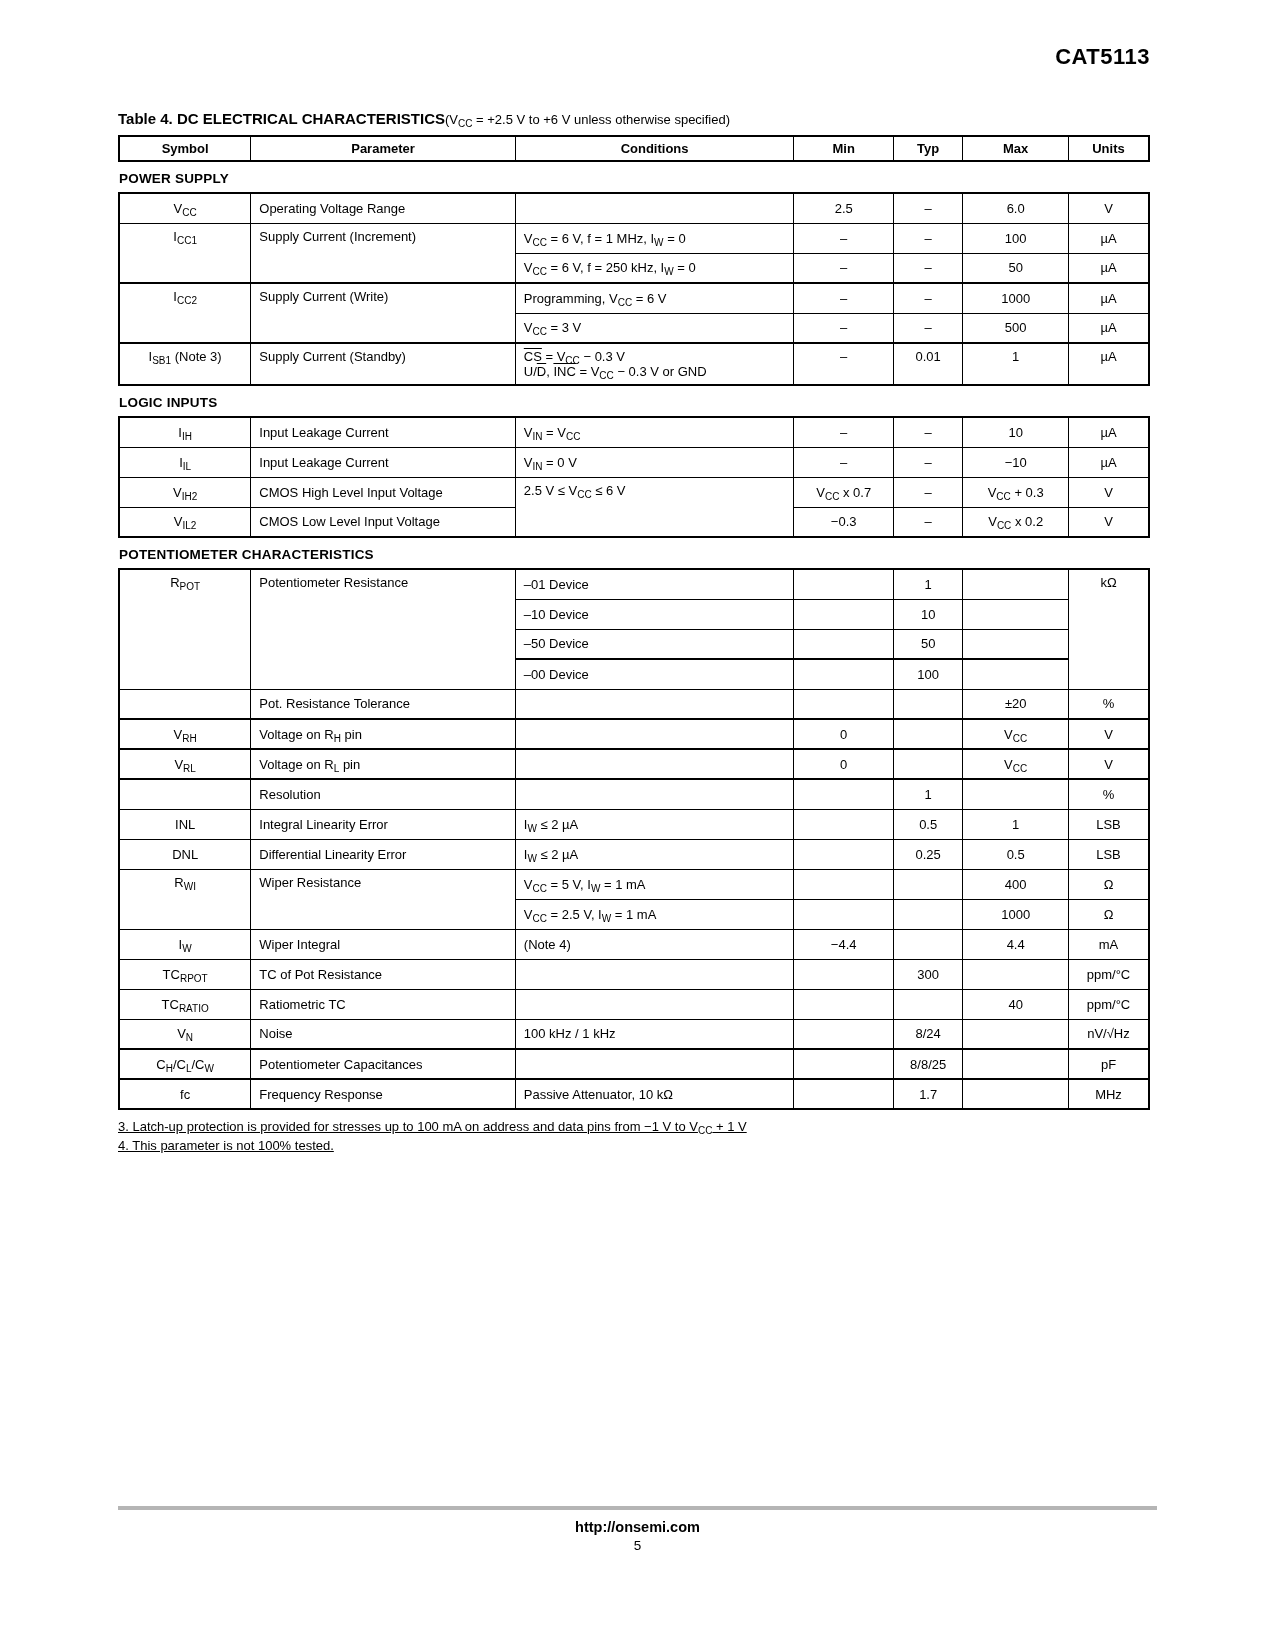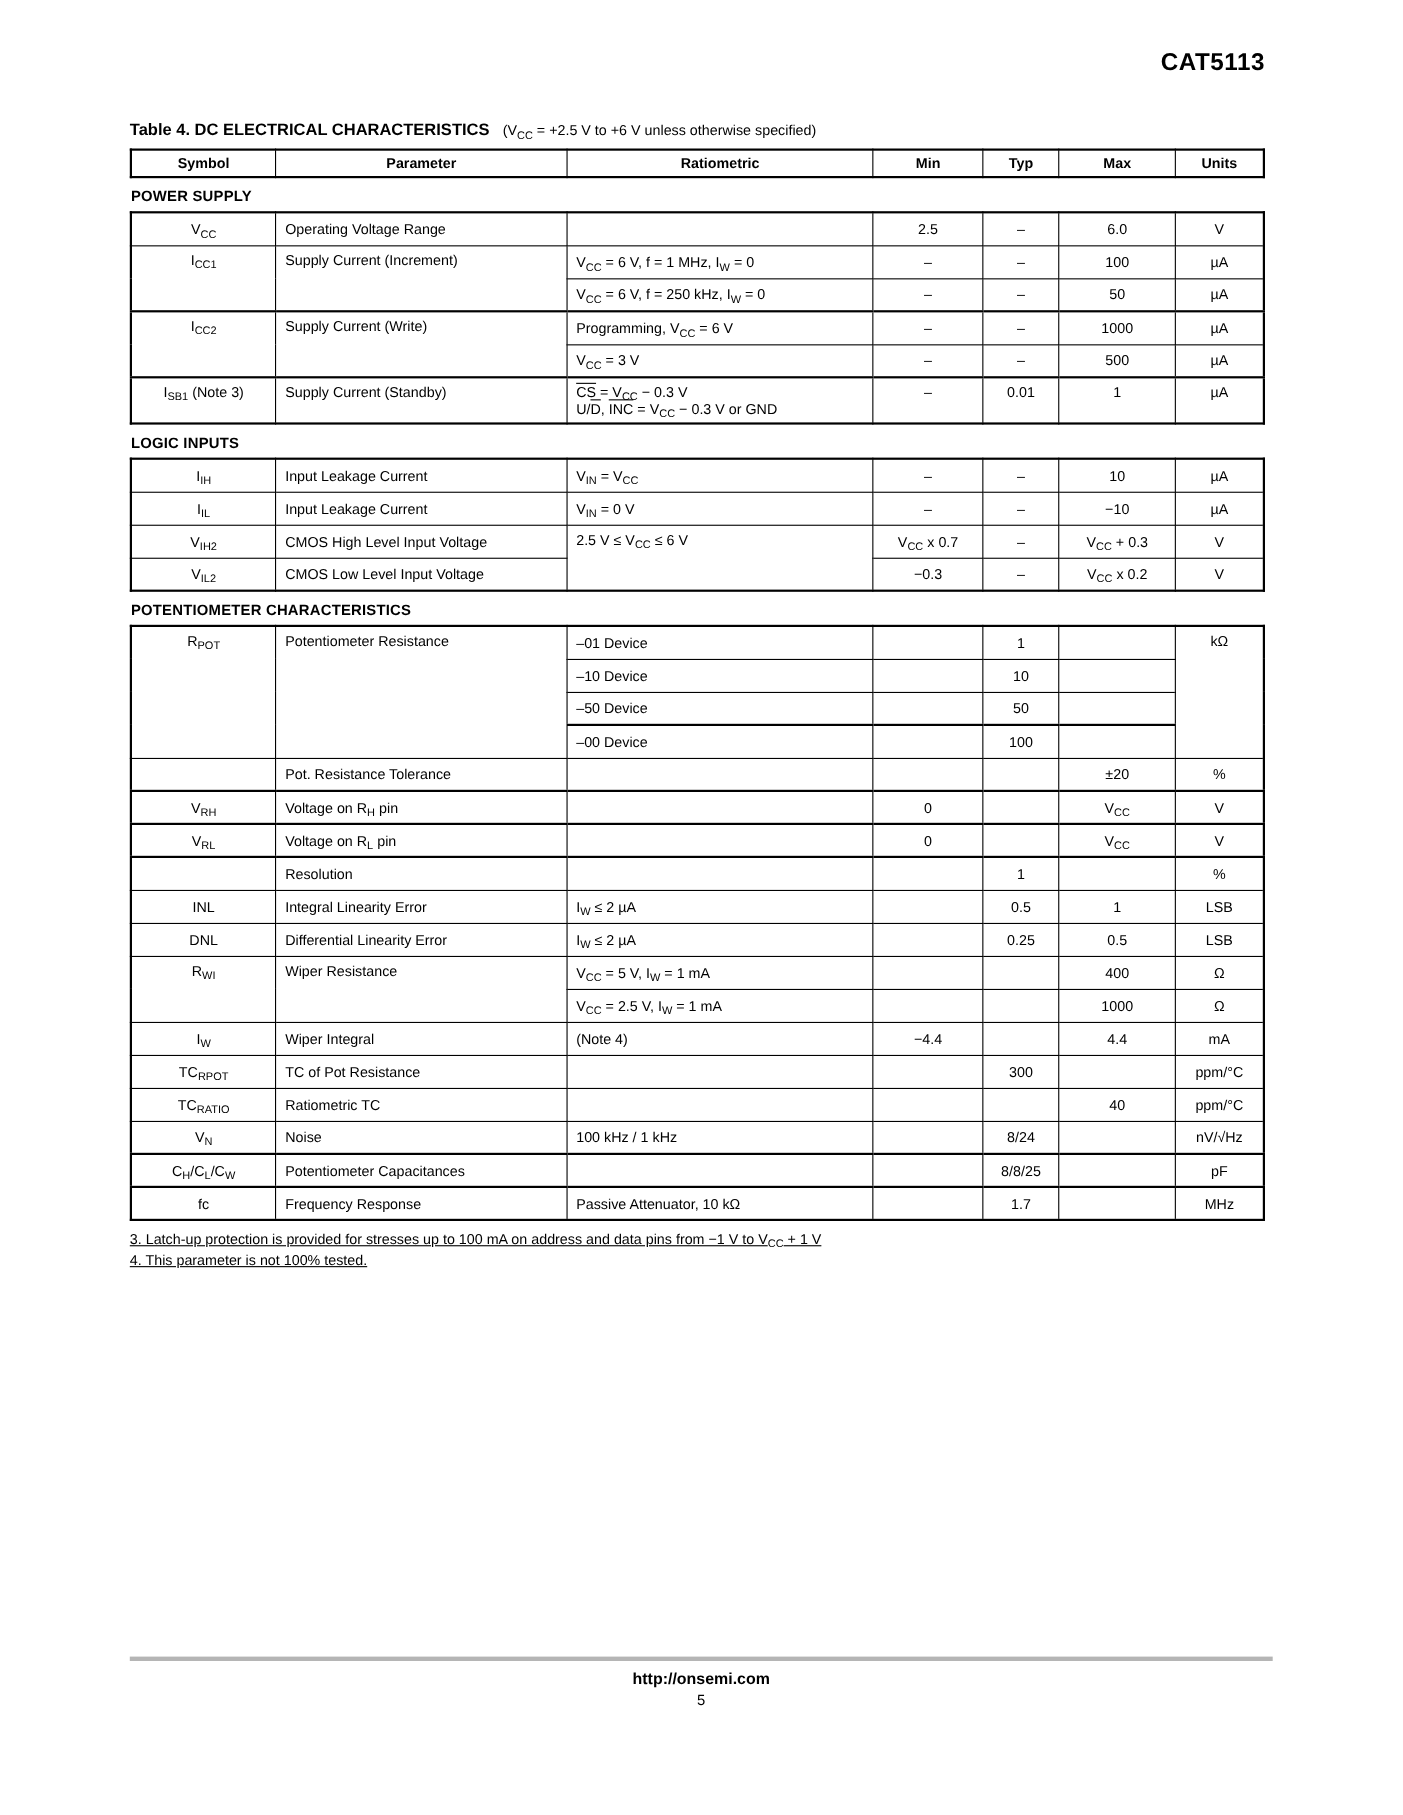--- a/index.html
+++ b/index.html
@@ -5,21 +5,21 @@
   html,body { margin:0; padding:0; background:#ffffff; }
   body {
     width:1275px; height:1650px; position:relative;
     font-family:"Liberation Sans", sans-serif; color:#000;
     -webkit-font-smoothing:antialiased;
   }
   .content { margin-left:118px; width:1032px; }
   .doc-title { padding-top:44px; text-align:right; font-weight:bold; font-size:22px; letter-spacing:0.5px; }
   .table-title { margin-top:40px; font-size:13px; white-space:nowrap; }
   .tt-bold { font-weight:bold; font-size:15px;margin-top:10px; }
-  .tt-note { font-size:13px; margin-left:12px; }
+  .tt-note { font-size:13px; margin-left:0; }
 
   table { border-collapse:collapse; table-layout:fixed; width:1032px; }
   .tbl { border:2px solid #000; margin:0; }
   .head-tbl { margin-top:8px; }
   th, td {
     border:1px solid #000; box-sizing:border-box;
     font-size:13px; line-height:15px; padding:5px 8px;
     text-align:center; vertical-align:middle; height:30px;
     overflow:hidden;
   }
@@ -58,21 +58,21 @@
           <col style="width:277px">
           <col style="width:99px">
           <col style="width:69px">
           <col style="width:105px">
           <col style="width:80px">
         </colgroup>
         <tbody>
           <tr>
             <th>Symbol</th>
             <th>Parameter</th>
-            <th>Ratiometric</th>
+            <th>Conditions</th>
             <th>Min</th>
             <th>Typ</th>
             <th>Max</th>
             <th>Units</th>
           </tr>
         </tbody>
       </table>
       <div class="sec-label">POWER SUPPLY</div>
       <table class="tbl">
         <colgroup>

